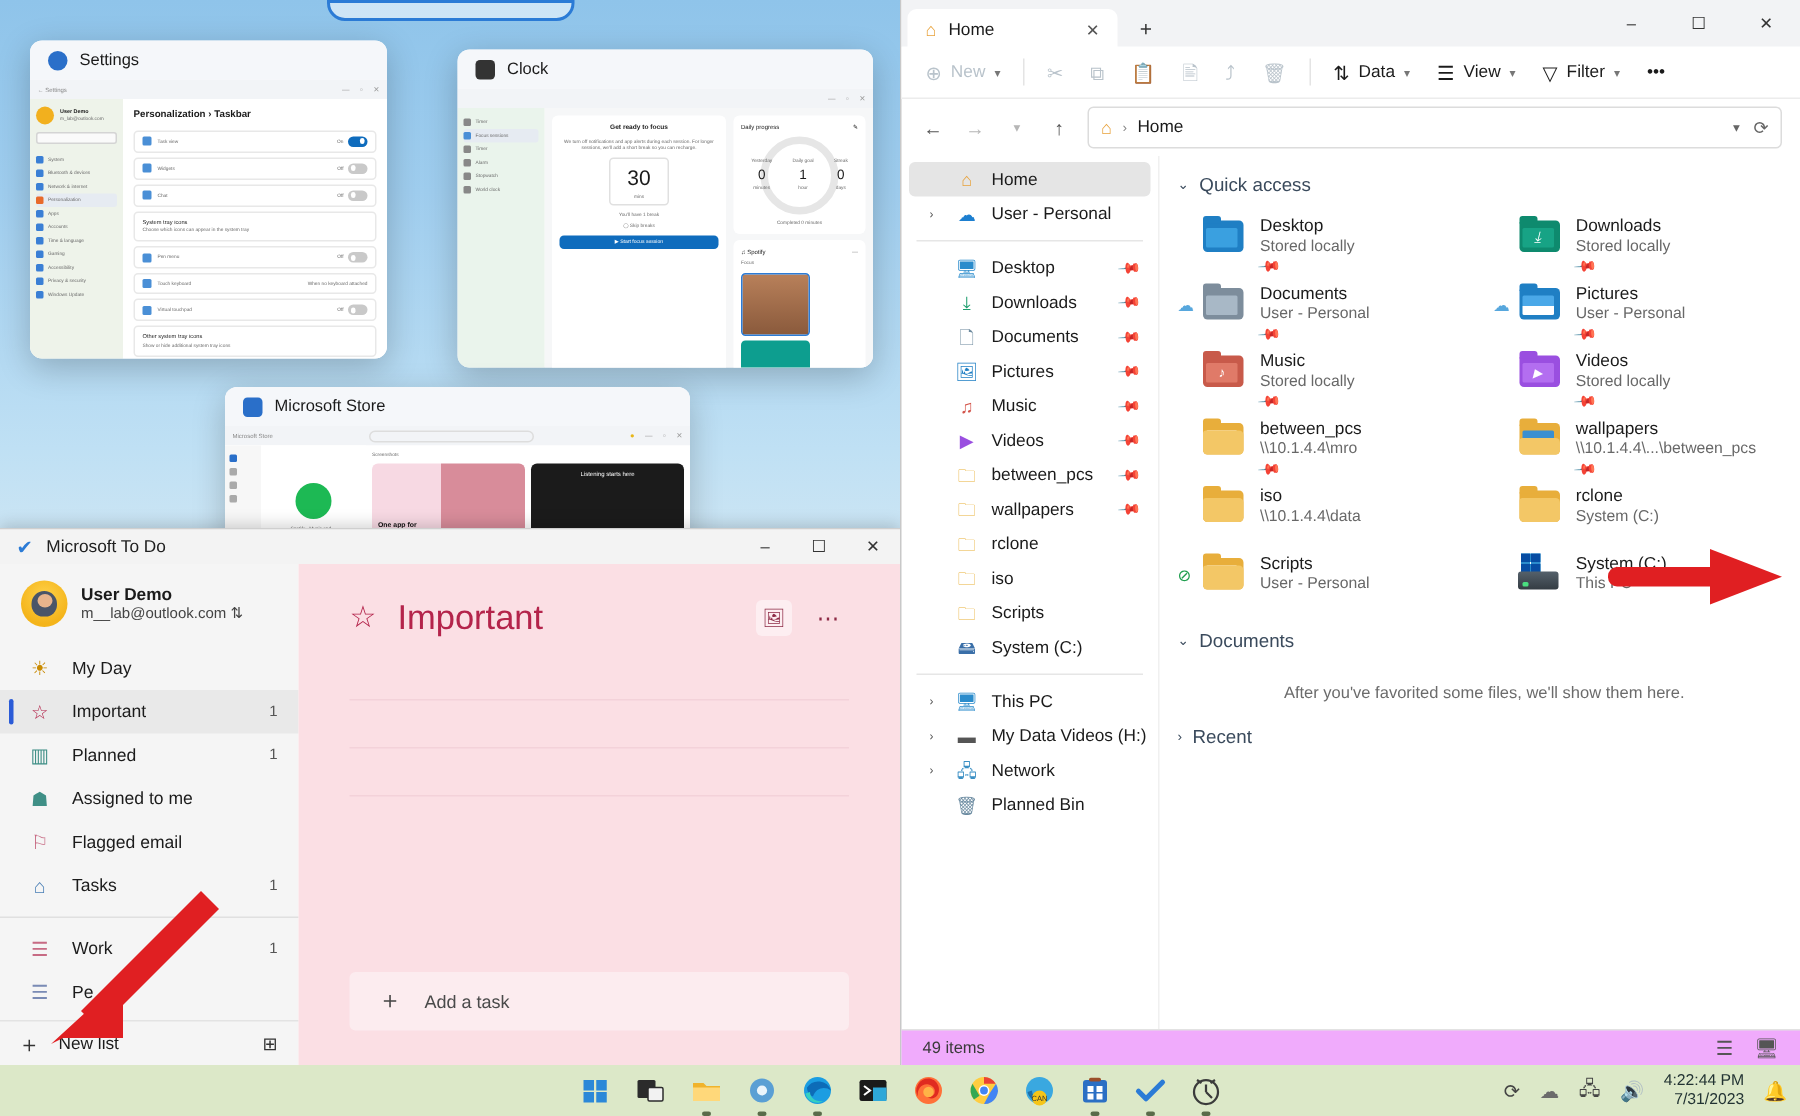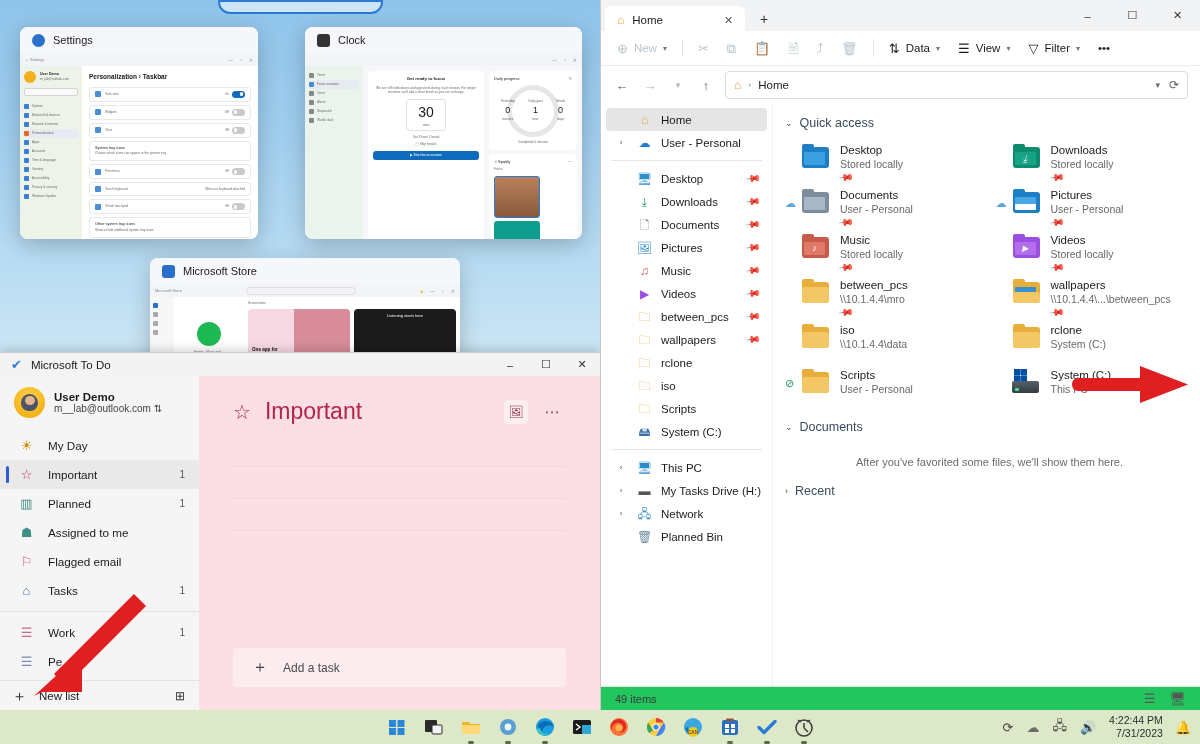--- a/index.html
+++ b/index.html
@@ -46,21 +46,21 @@
   .s-head{font-size:6.5px;color:#1b1b1b;font-weight:bold;margin-bottom:5px;}
   .s-card{border:.4px solid #e8e8e8;border-radius:3px;padding:3px 5px;margin-bottom:3px;display:flex;align-items:center;gap:4px;background:#fff;}
   .s-card .ci{width:6px;height:6px;border-radius:1px;background:#4a8fd6;}
   .s-tog{margin-left:auto;display:flex;align-items:center;gap:3px;}
   .s-sw{width:13px;height:7px;border-radius:4px;background:#c9c9c9;position:relative;}
   .s-sw.on{background:#0f6cbd;}
   .s-sw i{position:absolute;top:1.6px;left:1.6px;width:3.8px;height:3.8px;border-radius:50%;background:#fff;}
   .s-sw.on i{left:7.6px;}
 
   
-  #w-clock { left:305px; top:27px; width:277px; height:212px; }
+  #w-clock { left:305px; top:33px; width:277px; height:212px; }
   #w-clock .wall-title .ico { background:#333; border-radius:3px; }
   .c-row{display:flex;}
   .c-nav{width:58px;background:#eaf4ec;padding:5px 4px;min-height:185px;position:relative;}
   .c-main{flex:1;display:flex;background:#f6f7f8;padding:5px;gap:5px;}
   .c-card{background:#fff;border-radius:4px;padding:5px;flex:1;}
   .c-big{font-size:14px;color:#1b1b1b;text-align:center;font-weight:normal;}
   .c-ring{width:52px;height:52px;border-radius:50%;border:5px solid #e6e6e6;margin:3px auto;display:flex;align-items:center;justify-content:center;}
   .c-btn{background:#0f6cbd;color:#fff;border-radius:3px;text-align:center;padding:2px;font-size:3.4px;margin-top:4px;}
   .c-stats{display:flex;justify-content:space-around;text-align:center;}
   .c-stats b{font-size:9px;font-weight:normal;color:#1b1b1b;display:block;}
@@ -160,21 +160,21 @@
   .grp-head .gchev{font-size:9px;}
   .tiles{display:flex;flex-wrap:wrap;}
   .tile{width:50%;height:45px;display:flex;align-items:flex-start;gap:9px;padding:3px 8px 3px 22px;position:relative;cursor:pointer;border-radius:4px;}
   .tile .badge{position:absolute;left:6px;top:14px;font-size:11px;}
   .t-ico{width:30px;height:26px;flex:none;position:relative;margin-top:3px;}
   .t-txt{padding-top:2px;}
   .t-n{font-size:11.5px;color:#1b1b1b;}
   .t-s{font-size:10.5px;color:#686868;margin-top:1px;}
   .t-pin{font-size:10px;color:#8a8a8a;margin-top:1px;display:inline-block;transform:rotate(40deg);}
   .empty-msg{text-align:center;font-size:11px;color:#6b6b6b;padding:14px 0 8px 0;}
-  #fe-status{height:24px;border-top:1px solid #e2e2e2;display:flex;align-items:center;padding:0 14px;font-size:11px;color:#3a3a3a;background:#22c55e;}
+  #fe-status{height:24px;border-top:1px solid #e2e2e2;display:flex;align-items:center;padding:0 14px;font-size:11px;color:#3a3a3a;background:#f0abfc;}
   .st-right{margin-left:auto;display:flex;gap:14px;font-size:13px;color:#555;}
 
   
   .fold{position:absolute;left:1px;top:3px;width:27px;height:21px;border-radius:2px 3px 3px 3px;}
   .fold:before{content:"";position:absolute;left:0;top:-3px;width:12px;height:5px;border-radius:2px 2px 0 0;}
   .fold-in{position:absolute;left:3px;top:8px;width:21px;height:13px;background:#fff;border-radius:1px;}
   .yel{background:#e8ae3b;} .yel:before{background:#e8ae3b;}
   .yel2{background:#f3c766;}
   .blu{background:#1f7fc4;} .blu:before{background:#1f7fc4;}
   .grn{background:#0e8a6e;} .grn:before{background:#0e8a6e;}
@@ -739,21 +739,21 @@
       </div>
       <div class="tv-sep"></div>
       <div class="tv-item">
         <span class="tv-chev">›</span>
         <span class="tv-ico" style="color:#2b8ccc">🖥</span>
         <span>This PC</span>
       </div>
       <div class="tv-item">
         <span class="tv-chev">›</span>
         <span class="tv-ico" style="color:#555">▬</span>
-        <span>My Tasks Drive (H:)</span>
+        <span>My Data Videos (H:)</span>
       </div>
       <div class="tv-item">
         <span class="tv-chev">›</span>
         <span class="tv-ico" style="color:#3a8fc4">🖧</span>
         <span>Network</span>
       </div>
       <div class="tv-item">
         <span class="tv-chev"></span>
           <span class="tv-ico" style="color:#6a8aa0">🗑</span>
         <span>Planned Bin</span>

